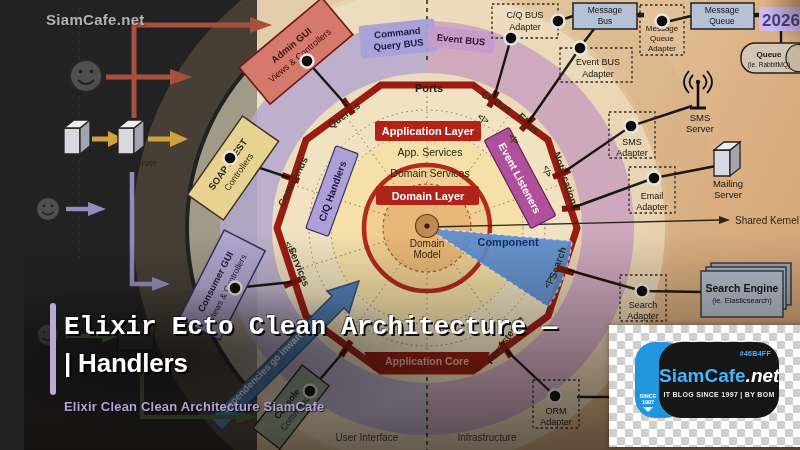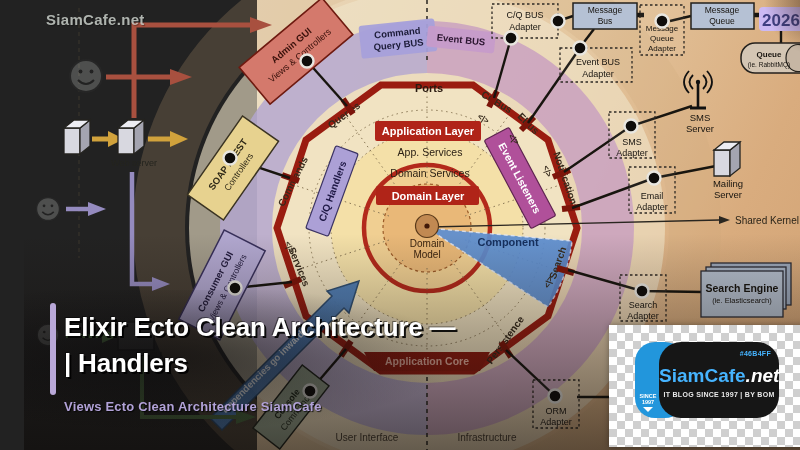--- a/index.html
+++ b/index.html
@@ -13,21 +13,21 @@
   .bottom-shade{position:absolute;inset:0;pointer-events:none;
     background:linear-gradient(180deg,rgba(0,0,0,0) 52%,rgba(18,13,10,.30) 74%,rgba(12,9,7,.60) 100%);}
   .title-shade{position:absolute;left:0;top:290px;width:430px;height:140px;pointer-events:none;
     background:radial-gradient(ellipse at 32% 48%,rgba(8,8,10,.55),rgba(8,8,10,0) 72%);}
   .corner-shade{position:absolute;right:0;top:0;width:64px;height:52px;pointer-events:none;
     background:radial-gradient(circle at 100% 0%,rgba(40,22,10,.6),rgba(40,22,10,0) 68%);}
   .watermark{position:absolute;left:22px;top:11px;font-size:15px;font-weight:bold;
     color:rgba(208,214,207,.82);text-shadow:1px 1px 1px rgba(0,0,0,.35);letter-spacing:.3px;}
   .title-bar{position:absolute;left:26px;top:303px;width:6px;height:92px;background:#b9a8d8;border-radius:3px;}
   .title-l1{position:absolute;left:40px;top:312px;font-size:26px;font-weight:bold;color:#fff;
-    letter-spacing:-.2px;text-shadow:2px 2px 0 rgba(0,0,0,.9),-1px -1px 0 rgba(0,0,0,.45);}
+    letter-spacing:-.2px;text-shadow:2px 2px 0 rgba(0,0,0,.9),-1px -1px 0 rgba(0,0,0,.45);font-family:Liberation Mono, monospace;}
   .title-l2{position:absolute;left:40px;top:348px;font-size:26px;font-weight:bold;color:#fff;
     letter-spacing:-.2px;text-shadow:2px 2px 0 rgba(0,0,0,.9),-1px -1px 0 rgba(0,0,0,.45);}
   .subtitle{position:absolute;left:40px;top:399px;font-size:13px;font-weight:bold;color:#b2a2d8;
     letter-spacing:.2px;text-shadow:1px 1px 1px rgba(0,0,0,.8);}
   .logo{position:absolute;left:585px;top:325px;width:210px;height:122px;
     background-image:linear-gradient(45deg,#cfcfcf 25%,transparent 25%,transparent 75%,#cfcfcf 75%),
                      linear-gradient(45deg,#cfcfcf 25%,#ffffff 25%,#ffffff 75%,#cfcfcf 75%);
     background-size:16px 16px;background-position:0 0,8px 8px;
     box-shadow:0 0 6px rgba(0,0,0,.35);}
   .logo-blue{position:absolute;left:26px;top:17px;width:50px;height:76px;background:#2296dc;border-radius:20px;}
@@ -361,21 +361,21 @@
 
   <div class="bottom-shade"></div>
   <div class="title-shade"></div>
   <div class="corner-shade"></div>
 
   <div class="watermark">SiamCafe.net</div>
 
   <div class="title-bar"></div>
   <div class="title-l1">Elixir Ecto Clean Architecture —</div>
   <div class="title-l2">| Handlers</div>
-  <div class="subtitle">Views Ecto Clean Architecture SiamCafe</div>
+  <div class="subtitle">Elixir Clean Clean Architecture SiamCafe</div>
 
   <div class="logo">
     <div class="logo-blue"></div>
     <div class="logo-black"></div>
     <div class="logo-hex">#46B4FF</div>
     <div class="logo-brand"><span class="b1">SiamCafe</span><span class="b2">.net</span></div>
     <div class="logo-tag">IT BLOG SINCE 1997 | BY BOM</div>
     <div class="logo-since">
       <div>SINCE</div>
       <div>1997</div>

